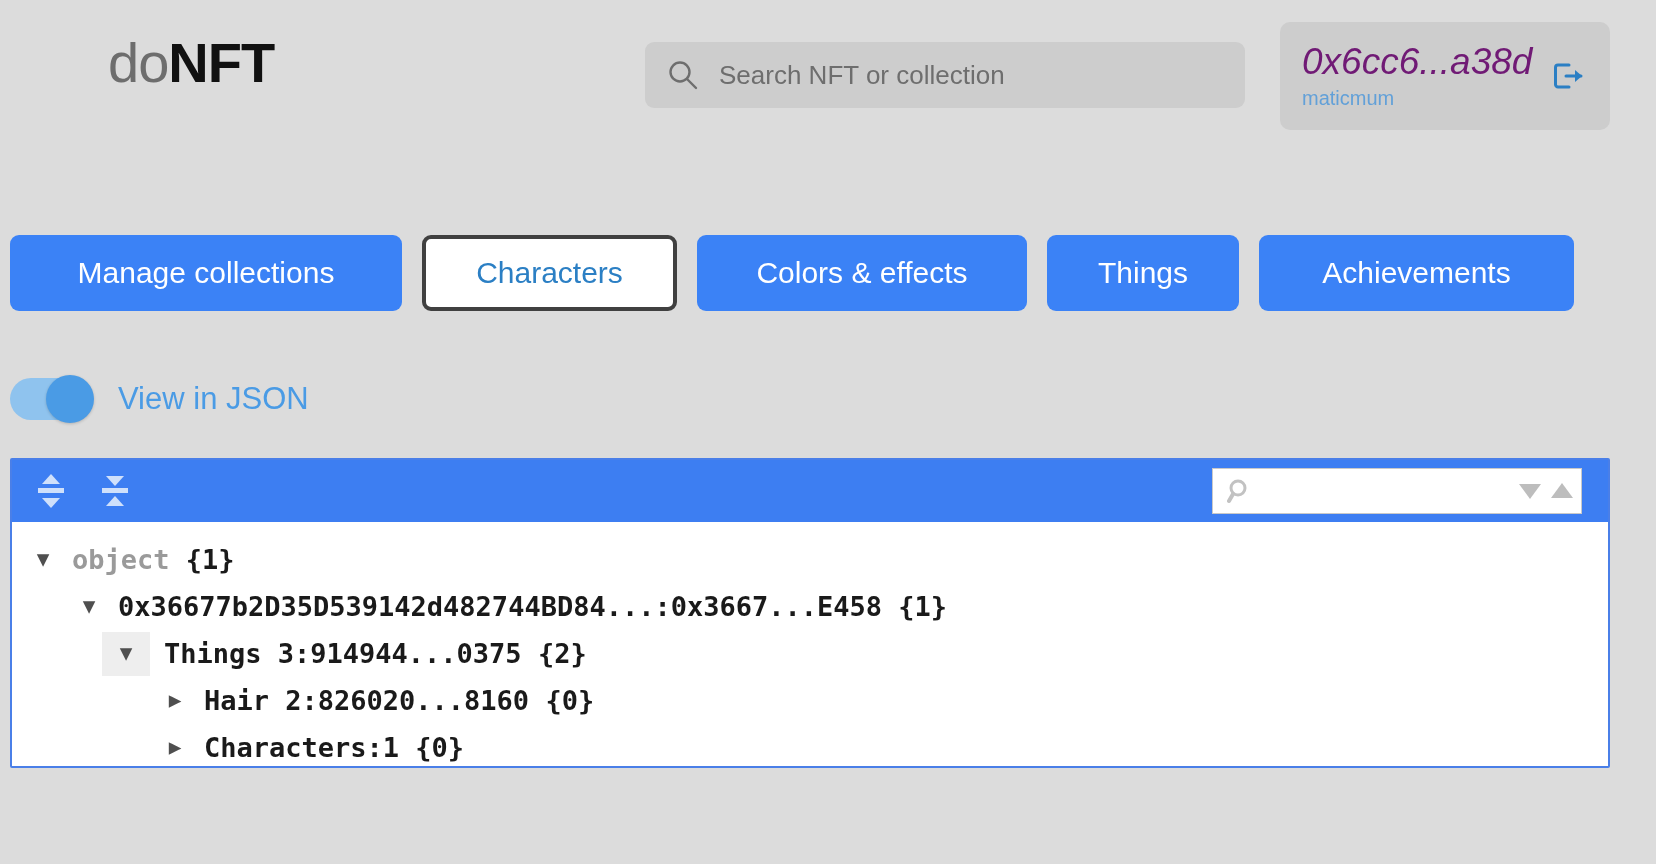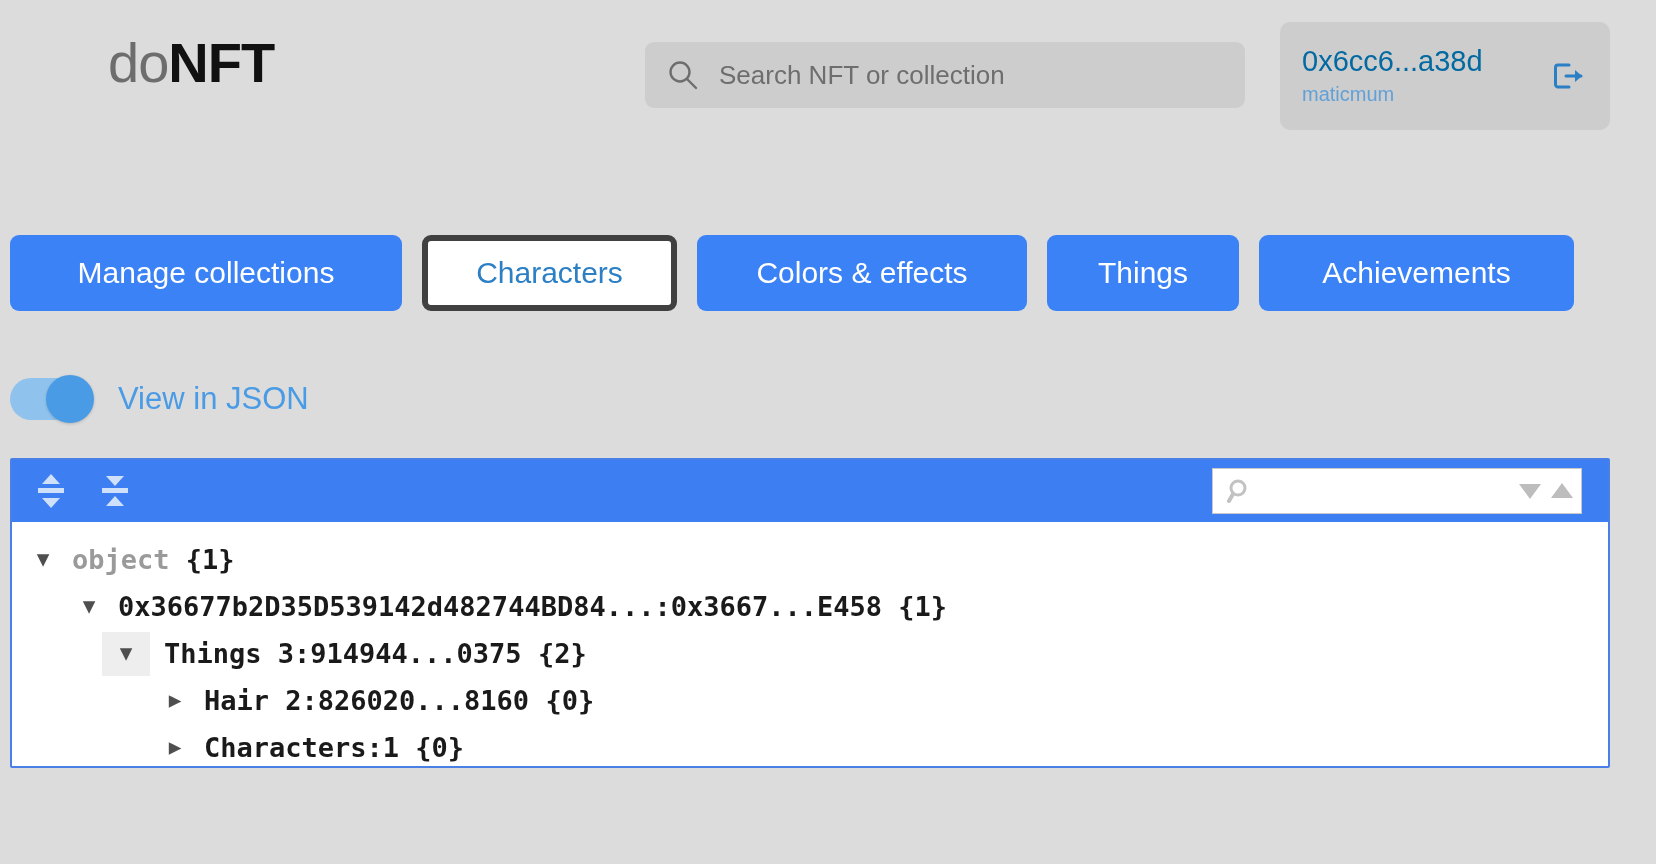--- a/index.html
+++ b/index.html
@@ -69,24 +69,25 @@
     width: 330px;
     height: 108px;
     background: #cdcdcd;
     border-radius: 10px;
     display: flex;
     align-items: center;
     padding: 0 22px;
   }
   .wallet-text { flex: 1 1 auto; }
   .wallet-addr {
-    font-size: 29px;
-    color: #0369a1;
+    font-size: 37px;
+    color: #701a75;
     line-height: 1.15;
     white-space: nowrap;
+    font-style: italic;
   }
   .wallet-net {
     font-size: 20px;
     color: #62a0d8;
     line-height: 1.3;
     margin-top: 2px;
     white-space: nowrap;
   }
   .logout-btn {
     flex: 0 0 40px;
@@ -115,21 +116,21 @@
     font-weight: 400;
     padding: 0 34px;
     cursor: pointer;
     white-space: nowrap;
     border: 2px solid transparent;
   }
   .tab.filled { background: #3b82f6; color: #ffffff; }
   .tab.outlined {
     background: #ffffff;
     color: #2b7fc4;
-    border: 6px solid #404040;
+    border: 4px solid #404040;
   }
   .tab-mc { width: 392px; }
   .tab-ch { width: 255px; }
   .tab-th { width: 192px; }
   .tab-ce { width: 330px; }
   .tab-ac { width: 315px; }
 
   
   .toggle-row {
     position: absolute;

